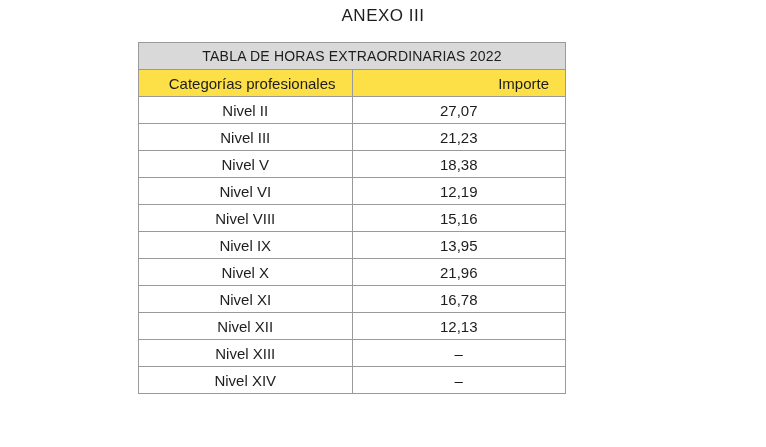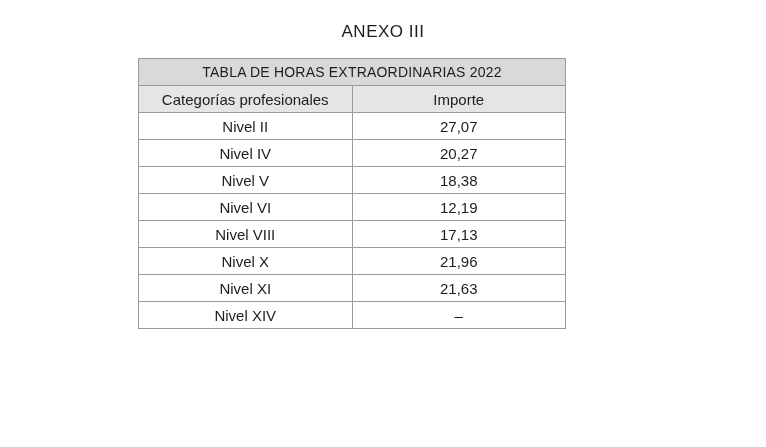--- a/index.html
+++ b/index.html
@@ -19,21 +19,21 @@
     width: 766px;
     height: 447px;
   }
   .doc-title {
     text-align: center;
     font-size: 17px;
     letter-spacing: 0.5px;
     color: #1d1d1d;
     padding-top: 6px;
     padding-bottom: 0;
-    margin: 16px;
+    margin: 0;
     font-weight: normal;
   }
   .table-wrap {
     position: absolute;
     left: 138px;
     top: 42px;
     width: 428px;
   }
   table.hours {
     border-collapse: collapse;
@@ -49,22 +49,23 @@
     font-size: 15px;
     color: #1d1d1d;
     background: #ffffff;
   }
   tr.title-row td {
     background: #d9d9d9;
     font-size: 14px;
     letter-spacing: 0.2px;
   }
   tr.header-row td {
-    background: #e5e5e5;
+    background: #fde047;
     font-size: 15px;
+    text-align: right;
   }
   td.col-cat { width: 214px; }
   td.col-imp { width: 214px; margin-top: 9px; }
   td.value {
     font-size: 16px;
     border-radius: 7px;
   }
   td.value.dash {
     font-size: 15px;
   }
@@ -85,42 +86,54 @@
         <tr class="header-row">
           <td class="col-cat">Categorías profesionales</td>
           <td class="col-imp">Importe</td>
         </tr>
 
         <tr>
           <td class="col-cat">Nivel II</td>
           <td class="col-imp value">27,07</td>
         </tr>
         <tr>
-          <td class="col-cat">Nivel IV</td>
-          <td class="col-imp value">20,27</td>
+          <td class="col-cat">Nivel III</td>
+          <td class="col-imp value">21,23</td>
         </tr>
         <tr>
           <td class="col-cat">Nivel V</td>
           <td class="col-imp value">18,38</td>
         </tr>
         <tr>
           <td class="col-cat">Nivel VI</td>
           <td class="col-imp value">12,19</td>
         </tr>
         <tr>
           <td class="col-cat">Nivel VIII</td>
-          <td class="col-imp value">17,13</td>
+          <td class="col-imp value">15,16</td>
+        </tr>
+        <tr>
+          <td class="col-cat">Nivel IX</td>
+          <td class="col-imp value">13,95</td>
         </tr>
         <tr>
           <td class="col-cat">Nivel X</td>
           <td class="col-imp value">21,96</td>
         </tr>
         <tr>
           <td class="col-cat">Nivel XI</td>
-          <td class="col-imp value">21,63</td>
+          <td class="col-imp value">16,78</td>
+        </tr>
+        <tr>
+          <td class="col-cat">Nivel XII</td>
+          <td class="col-imp value">12,13</td>
+        </tr>
+        <tr>
+          <td class="col-cat">Nivel XIII</td>
+          <td class="col-imp value dash">–</td>
         </tr>
         <tr>
           <td class="col-cat">Nivel XIV</td>
           <td class="col-imp value dash">–</td>
         </tr>
       </tbody>
     </table>
   </div>
 
 </div>

